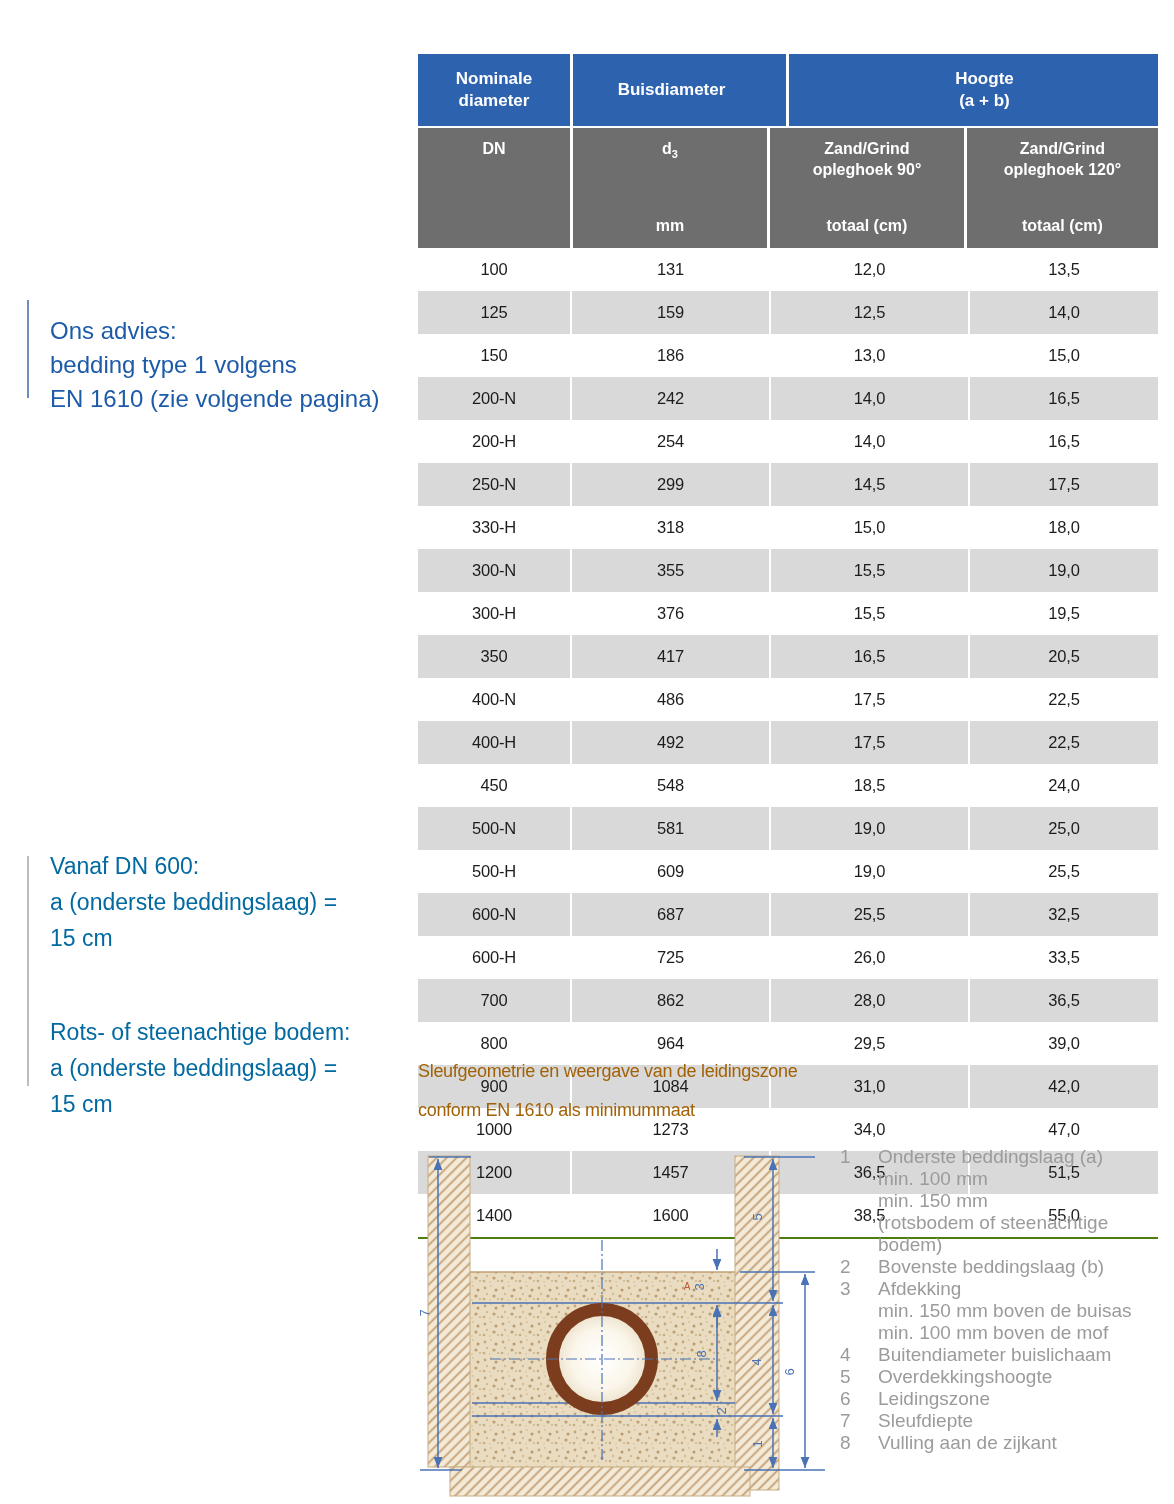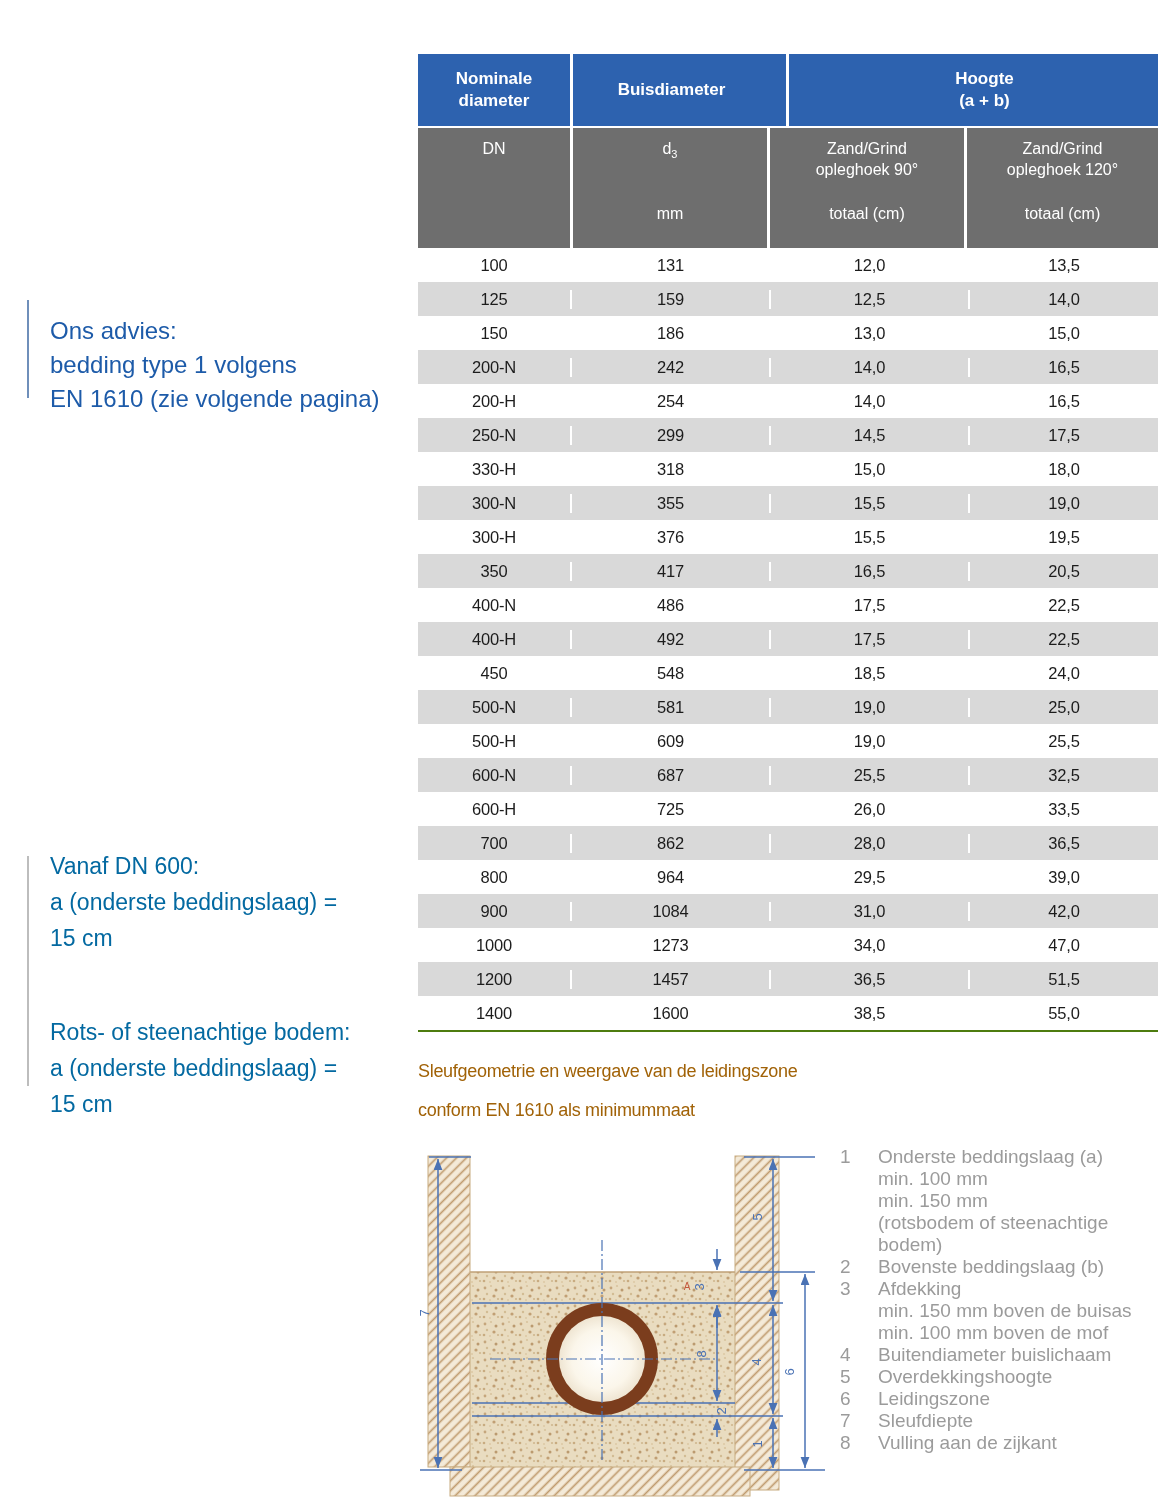--- a/index.html
+++ b/index.html
@@ -15,31 +15,31 @@
   .note1{top:848px;}
   .note2{top:1014px;}
 
   
   .dtable{position:absolute;left:418px;top:54px;width:740px;border-bottom:2px solid #4d7c0f;}
   .thead-blue{display:flex;height:72px;background:#2d62af;}
   .thead-blue .hcell{display:flex;align-items:center;justify-content:center;text-align:center;
       color:#fff;font-weight:bold;font-size:17px;line-height:22px;}
   .thead-gray{display:flex;height:120px;background:#6e6e6e;margin-top:2px;}
   .thead-gray .gcell{display:flex;flex-direction:column;justify-content:space-between;
-      text-align:center;color:#fff;font-weight:normal;font-size:16px;line-height:21px;
-      padding:10px 0 24px 0;box-sizing:border-box;}
+      text-align:center;color:#fff;font-weight:bold;font-size:16px;line-height:21px;
+      padding:10px 0 12px 0;box-sizing:border-box;}
   .c0{flex:0 0 20.54%;}
   .c1{flex:0 0 26.62%;}
   .c2{flex:0 0 26.62%;}
   .c3{flex:1 1 auto;}
   .c34{flex:0 0 52.84%;margin-left:16px;}
   .sep{border-left:3px solid #ffffff;}
   sub{font-size:11px;}
-  .tbody .trow{display:flex;height:34px;}
-  .tbody .trow.alt{background:#d9d9d9;align-items:center;}
+  .tbody .trow{display:flex;height:43px;}
+  .tbody .trow.alt{background:#d9d9d9;}
   .tbody .tcell{display:flex;align-items:center;justify-content:center;
       font-size:16.5px;color:#1c1c1c;letter-spacing:-0.2px;}
   .tbody .tcell + .tcell{border-left:2px solid #ffffff;}
 
   
   .section-title{position:absolute;left:418px;top:1052px;color:#a16207;
       font-size:18px;line-height:39px;letter-spacing:-0.3px;}
 
   
   .diagram{position:absolute;left:410px;top:1140px;}

